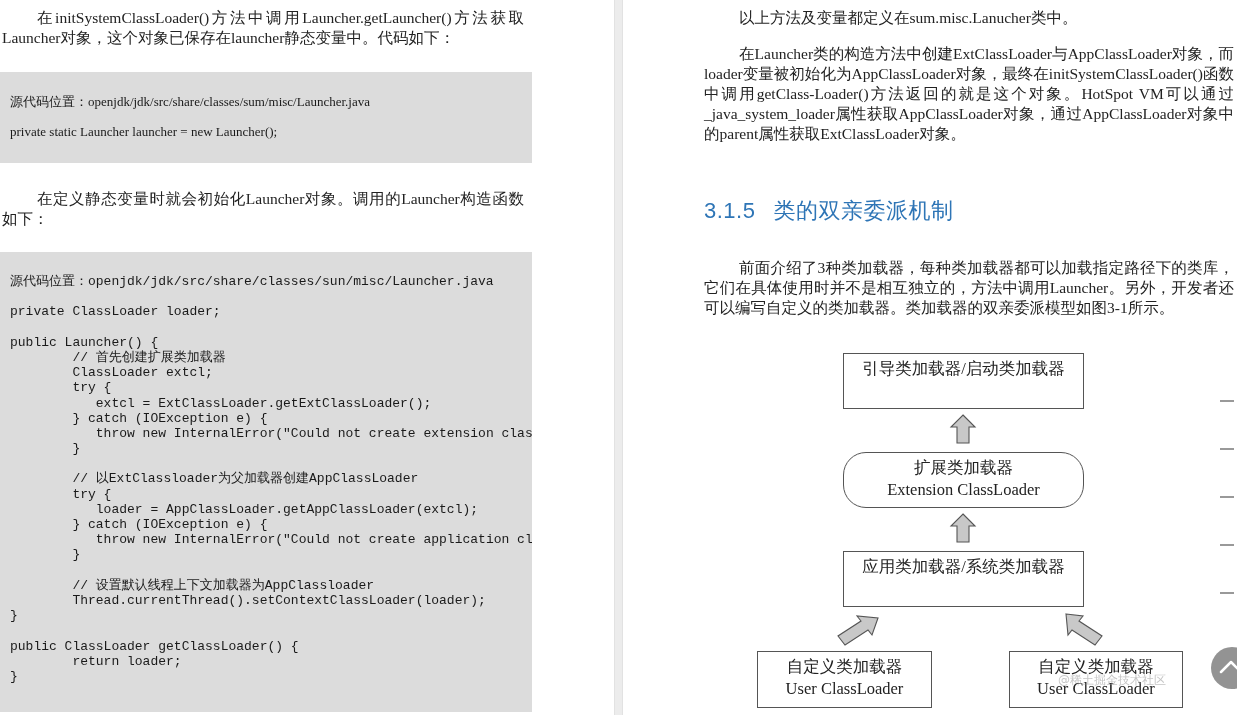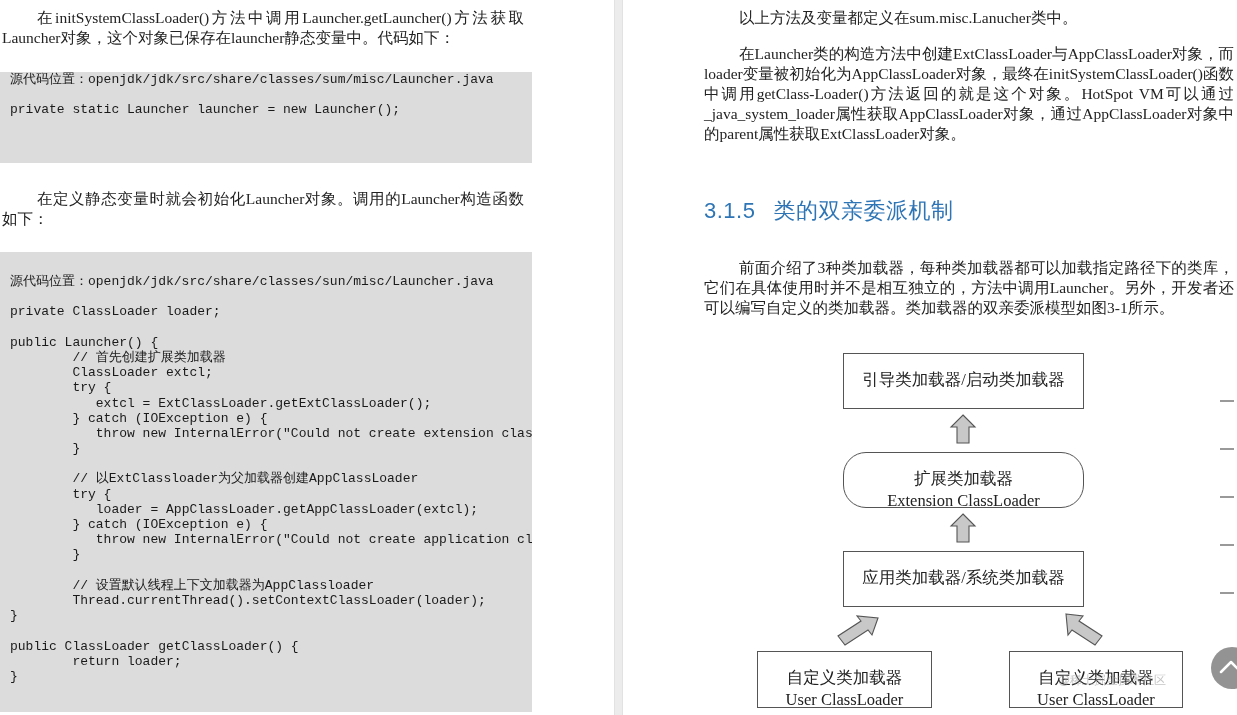--- a/index.html
+++ b/index.html
@@ -33,42 +33,42 @@
   .heading {
     position:absolute; left:704px; top:196px; margin:0;
     font-family:"Liberation Sans", "DejaVu Sans", sans-serif;
     font-size:22px; font-weight:normal; color:#2e75b6; letter-spacing:0.5px;
   }
   .heading .num { margin-right:18px; }
   .diagram { position:absolute; left:0; top:0; width:1237px; height:715px; pointer-events:none; }
   .box {
     position:absolute; border:1.3px solid #555; background:#fff; box-sizing:border-box;
     text-align:center; font-size:16.5px; line-height:22px; color:#222; pointer-events:auto;
-    padding-top:15px;
+    padding-top:4px;
   }
   .watermark {
     position:absolute; left:1058px; top:672px; font-family:"DejaVu Sans", sans-serif;
     font-size:12px; color:rgba(150,150,150,0.55); white-space:nowrap;
   }
   .scroll-marks { position:absolute; right:3px; top:400px; }
   .scroll-mark { width:14px; height:1.5px; background:#999; margin-bottom:46.5px; }
   .back-top {
     position:absolute; left:1211px; top:647px; width:42px; height:42px; border-radius:50%;
     background:#8a8a8a; opacity:0.92;
   }
   .back-top svg { position:absolute; left:7px; top:10px; }
 </style>
 </head>
 <body>
 
 <div class="page page-left">
   <p class="para indent" style="left:2px; top:8px; width:522px;">在initSystemClassLoader()方法中调用Launcher.getLauncher()方法获取Launcher对象，这个对象已保存在launcher静态变量中。代码如下：</p>
 
   <div class="code-block" style="top:72px; height:91px;">
-    <pre style=""><span class="code-line">源代码位置：openjdk/jdk/src/share/classes/sum/misc/Launcher.java</span><span class="code-line"></span><span class="code-line">private static Launcher launcher = new Launcher();</span></pre>
+    <pre style="padding-top:22px;font-family:Liberation Serif, serif;"><span class="code-line">源代码位置：openjdk/jdk/src/share/classes/sum/misc/Launcher.java</span><span class="code-line"></span><span class="code-line">private static Launcher launcher = new Launcher();</span></pre>
   </div>
 
   <p class="para indent" style="left:2px; top:189px; width:522px;">在定义静态变量时就会初始化Launcher对象。调用的Launcher构造函数如下：</p>
 
   <div class="code-block" style="top:252px; height:460px;">
     <pre style="padding-top:22px;" id="code2-pre"><span class="code-line">源代码位置：openjdk/jdk/src/share/classes/sun/misc/Launcher.java</span><span class="code-line"></span><span class="code-line">private ClassLoader loader;</span><span class="code-line"></span><span class="code-line">public Launcher() {</span><span class="code-line">        // 首先创建扩展类加载器</span><span class="code-line">        ClassLoader extcl;</span><span class="code-line">        try {</span><span class="code-line">           extcl = ExtClassLoader.getExtClassLoader();</span><span class="code-line">        } catch (IOException e) {</span><span class="code-line">           throw new InternalError("Could not create extension class loader", e);</span><span class="code-line">        }</span><span class="code-line"></span><span class="code-line">        // 以ExtClassloader为父加载器创建AppClassLoader</span><span class="code-line">        try {</span><span class="code-line">           loader = AppClassLoader.getAppClassLoader(extcl);</span><span class="code-line">        } catch (IOException e) {</span><span class="code-line">           throw new InternalError("Could not create application class loader", e);</span><span class="code-line">        }</span><span class="code-line"></span><span class="code-line">        // 设置默认线程上下文加载器为AppClassloader</span><span class="code-line">        Thread.currentThread().setContextClassLoader(loader);</span><span class="code-line">}</span><span class="code-line"></span><span class="code-line">public ClassLoader getClassLoader() {</span><span class="code-line">        return loader;</span><span class="code-line">}</span></pre>
   </div>
 </div>
 
 <div class="gutter"></div>

